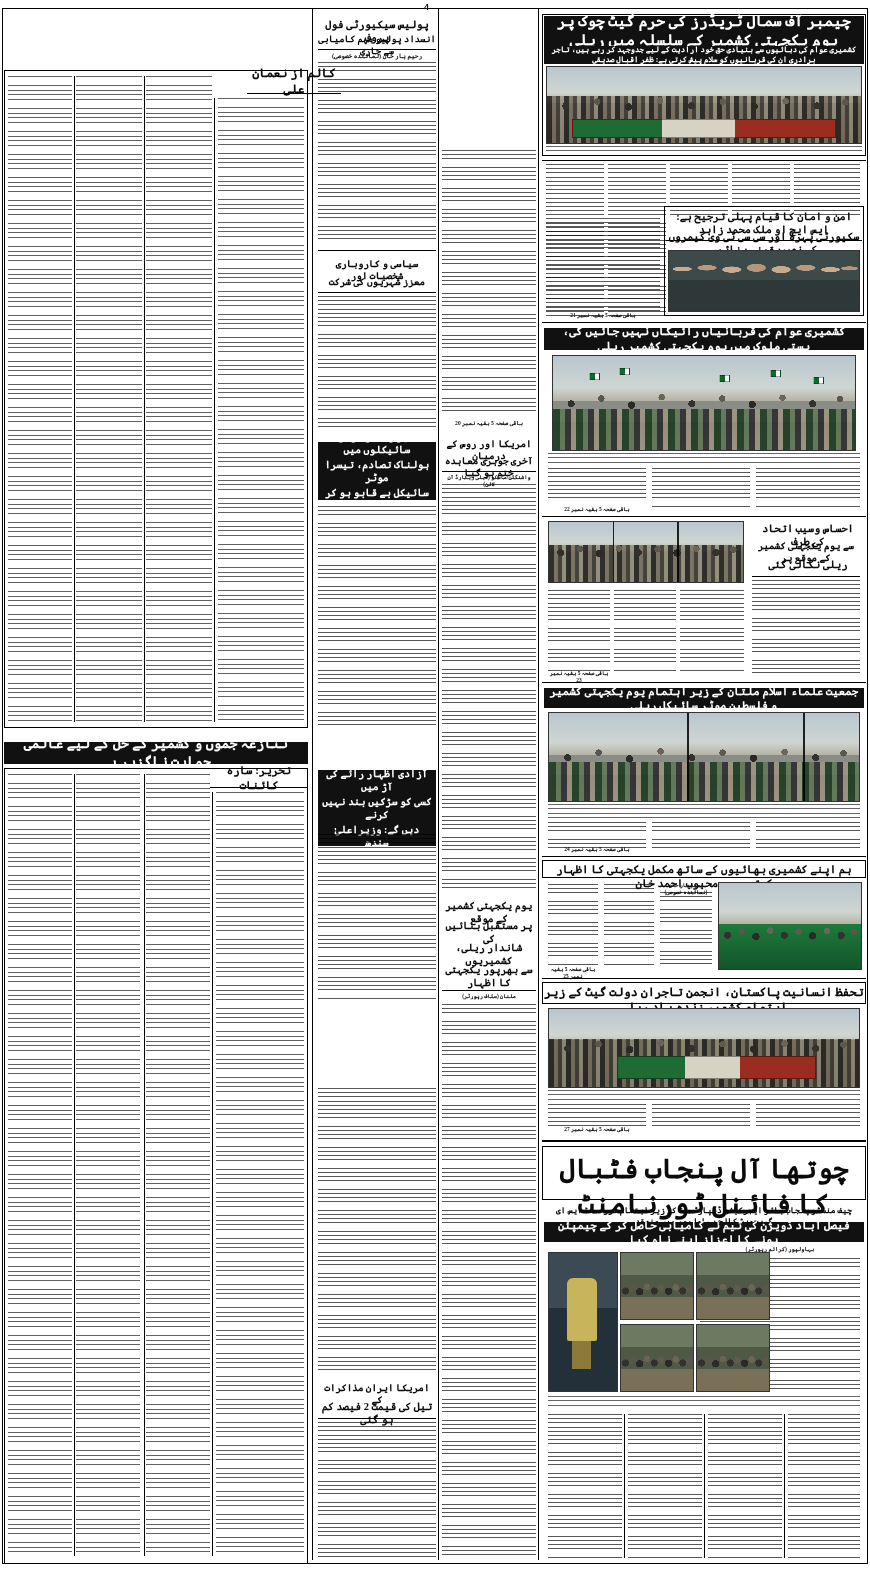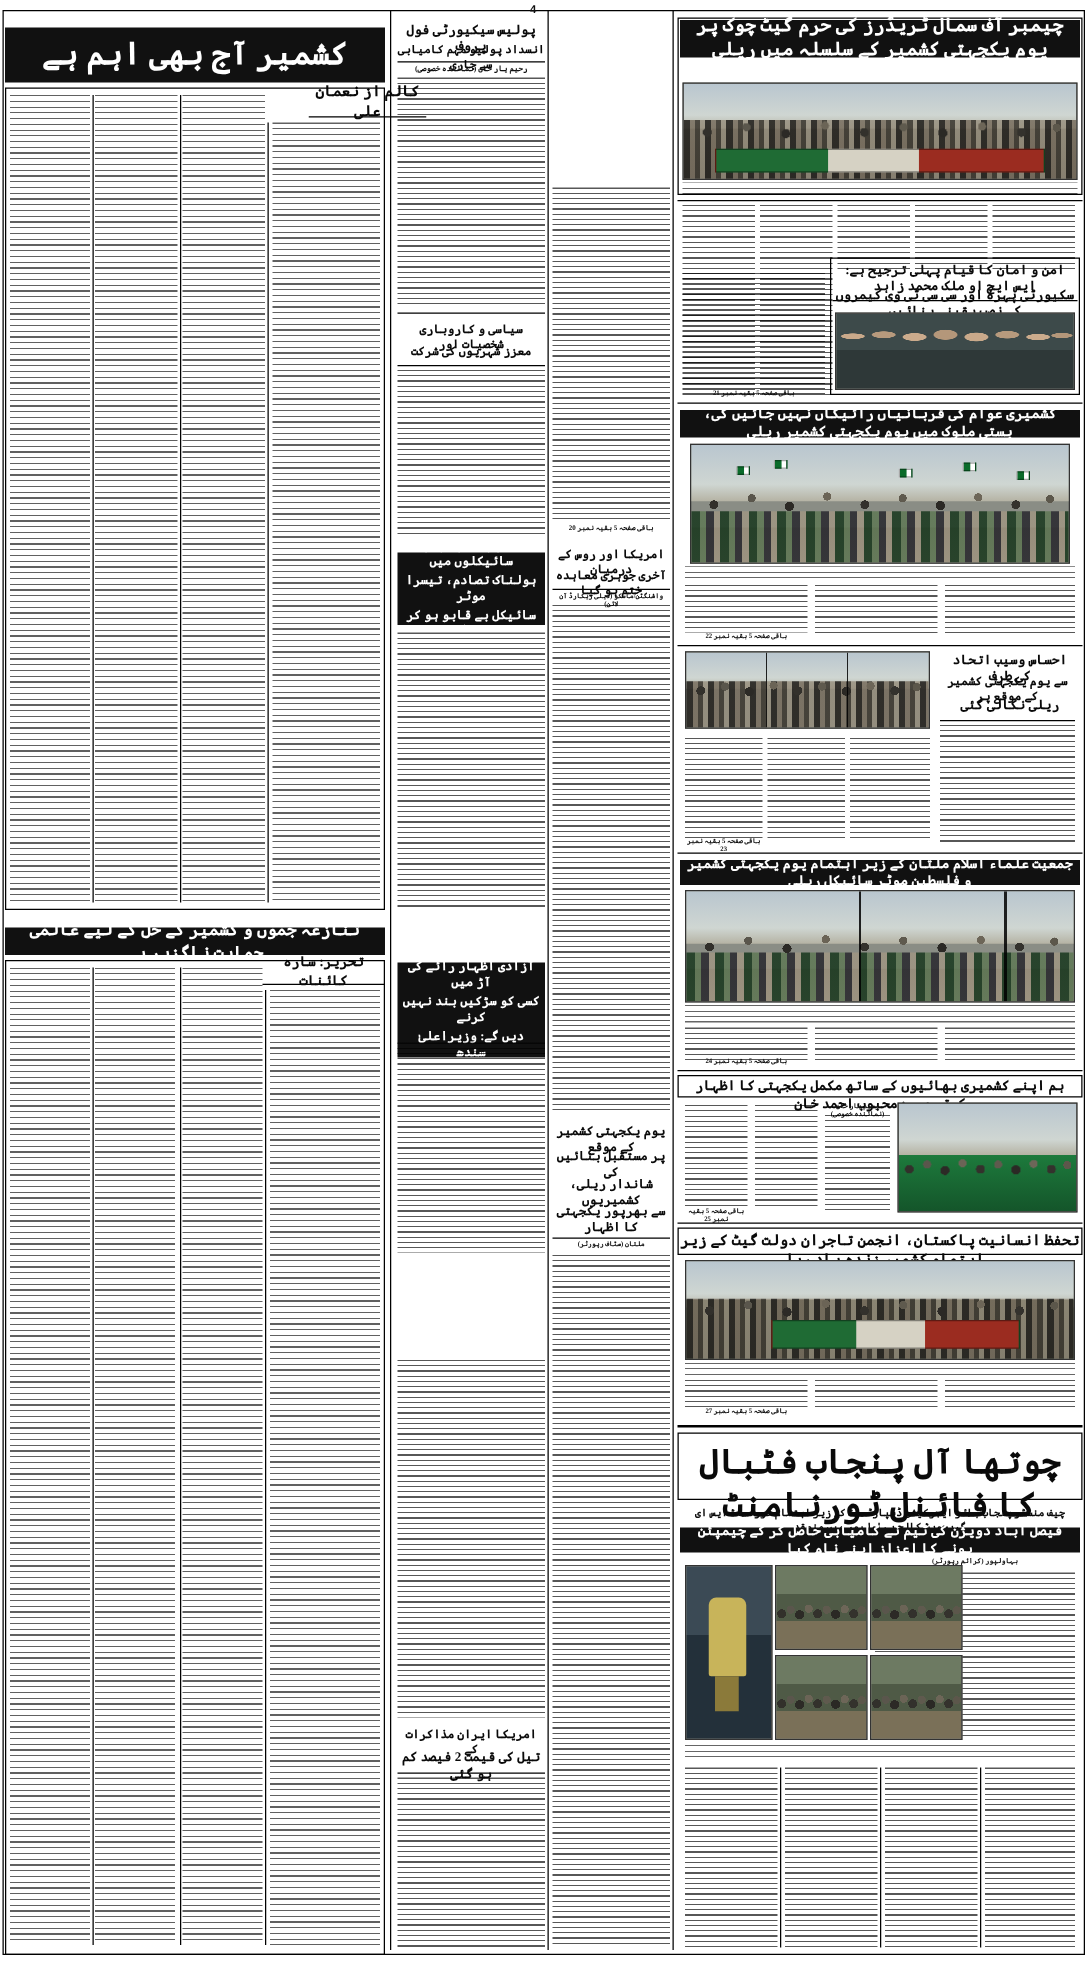--- a/index.html
+++ b/index.html
@@ -187,23 +187,20 @@
     line-height:1.35; color:#111;
   }
 </style>
 </head>
 <body>
 
 <div class="page">
 
   <div class="page-number">4</div>
 
-  <div class="abs hl-inverse" style="left:4px; top:22px; width:304px; height:44px; font-size:25px; display:flex; align-items:center; justify-content:center; padding:0 6px;">
-    <span>کشمیر آج بھی اہم ہے</span>
-  </div>
 
   <div class="abs" style="left:214px; top:70px; width:94px; height:24px; border-bottom:1px solid #000; display:flex; align-items:center; justify-content:center;margin-left:33px;">
     <span class="hl" style="font-size:12px;">کالم از نعمان علی</span>
   </div>
 
   <div class="abs box-frame" style="left:4px; top:70px; width:304px; height:658px;"></div>
 
   <div class="abs body-copy" style="left:218px; top:98px; width:86px; height:624px;"></div>
   <div class="abs body-copy" style="left:146px; top:76px; width:66px; height:646px;"></div>
   <div class="abs body-copy" style="left:76px;  top:76px; width:66px; height:646px;"></div>
@@ -314,20 +311,23 @@
     <span>ملتان (سٹاف رپورٹر)</span>
   </div>
   <div class="abs body-copy dense" style="left:442px; top:1004px; width:94px; height:554px;"></div>
 
   <div class="abs vrule" style="left:538px; top:8px; height:1552px; width:0;"></div>
 
   <div class="abs box-frame" style="left:542px; top:14px; width:324px; height:142px;"></div>
 
   <div class="abs hl-inverse" style="left:544px; top:16px; width:320px; height:30px; font-size:15px; display:flex; align-items:center; justify-content:center; padding:0 4px;">
     <span>چیمبر آف سمال ٹریڈرز کی حرم گیٹ چوک پر یوم یکجہتی کشمیر کے سلسلہ میں ریلی</span>
+  </div>
+  <div class="abs hl-inverse" style="left:544px; top:46px; width:320px; height:18px; font-size:7.6px; display:flex; align-items:center; justify-content:center; padding:0 4px;">
+    <span>کشمیری عوام کی دہائیوں سے بنیادی حق خود ارادیت کے لیے جدوجہد کر رہے ہیں، تاجر برادری ان کی قربانیوں کو سلام پیش کرتی ہے: ظفر اقبال صدیقی</span>
   </div>
 
   <div class="abs photo" style="left:546px; top:66px; width:316px; height:78px;">
     <div class="sky"></div>
       <div class="ground"></div>
     <div class="crowd"></div>
       <div class="heads"></div>
     <div class="banner"></div>
   </div>
   <div class="abs caption-copy" style="left:546px; top:146px; width:316px; height:10px;" title="caption"></div>

